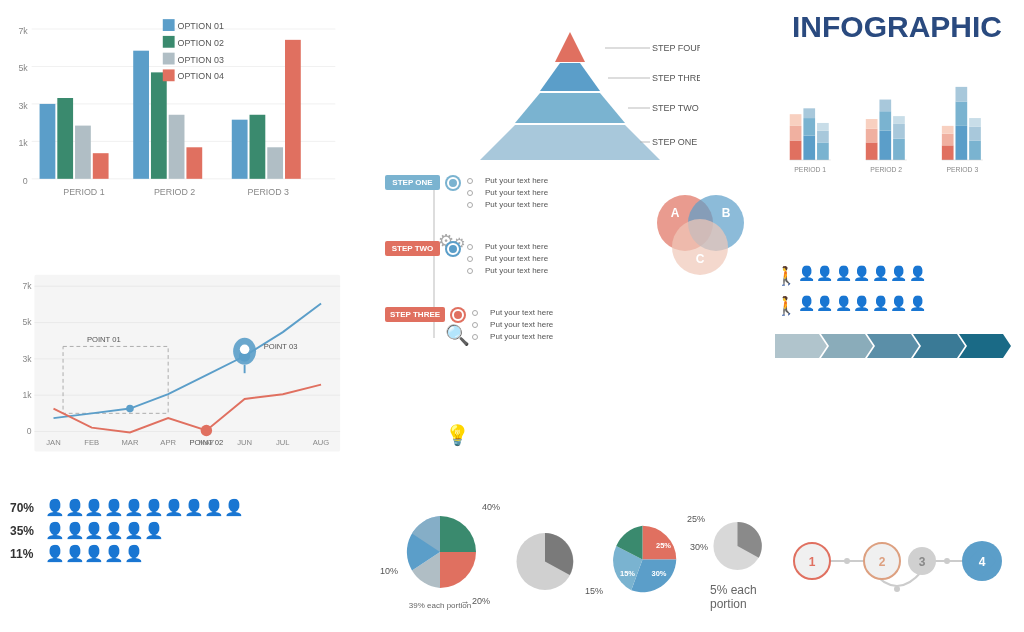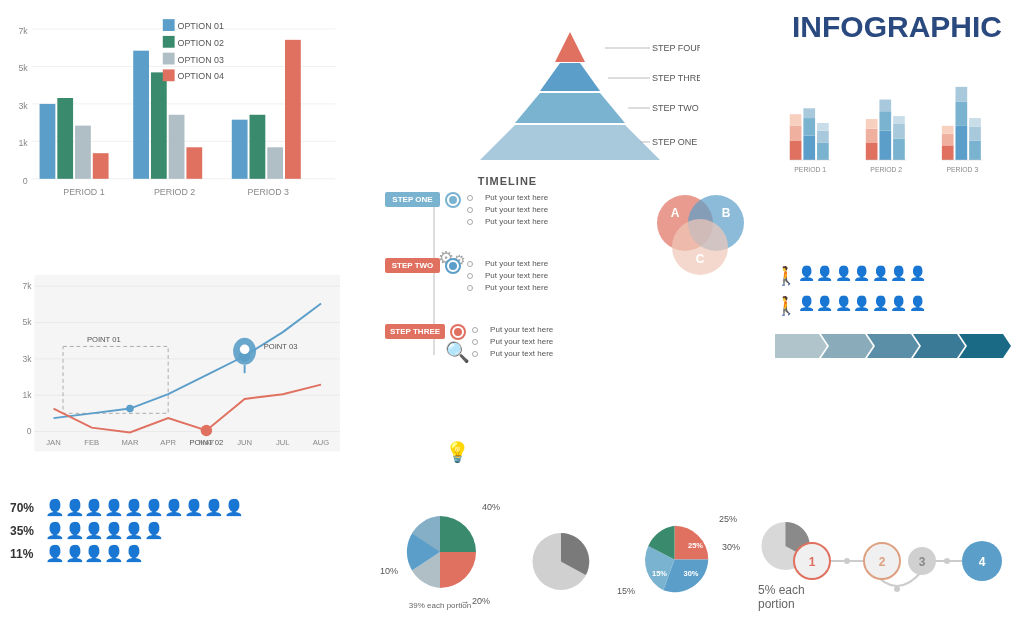--- a/index.html
+++ b/index.html
@@ -105,22 +105,22 @@
       width: 35px;
     }
 
     
     .bottom-middle-section {
       grid-column: 2;
       grid-row: 3;
       padding: 5px;
       display: flex;
       align-items: center;
-      gap: 26px;
-      justify-content: flex-start;
+      gap: 10px;
+      justify-content: flex-end;
     }
 
     
     .bottom-right-section {
       grid-column: 3;
       grid-row: 3;
       padding: 10px;
       display: flex;
       align-items: center;
       justify-content: center;
@@ -305,21 +305,20 @@
         <text x="212" y="101" font-size="9" fill="#555">STEP TWO</text>
 
         <line x1="200" y1="132" x2="210" y2="132" stroke="#aaa" stroke-width="0.8"></line>
         <text x="212" y="135" font-size="9" fill="#555">STEP ONE</text>
       </svg>
     </div>
 
     <div style="display:flex; gap:5px; flex:1; padding:0 5px;">
 
       <div style="flex:1.2; position:relative;">
-        <div class="timeline-title">TIMELINE</div>
         <div style="position:relative; padding-left:5px;">
 
           <div style="position:absolute; left:53px; top:5px; bottom:5px; width:2px; background:#ddd;"></div>
 
           <div class="timeline-step">
             <div class="step-badge" style="background:#7ab3d0;">STEP ONE</div>
             <div style="position:relative;">
               <div style="width:12px;height:12px;border-radius:50%;background:#7ab3d0;border:2px solid #fff;box-shadow:0 0 0 2px #7ab3d0;margin-left:-1px;margin-top:2px;"></div>
             </div>
             <div class="step-content">

